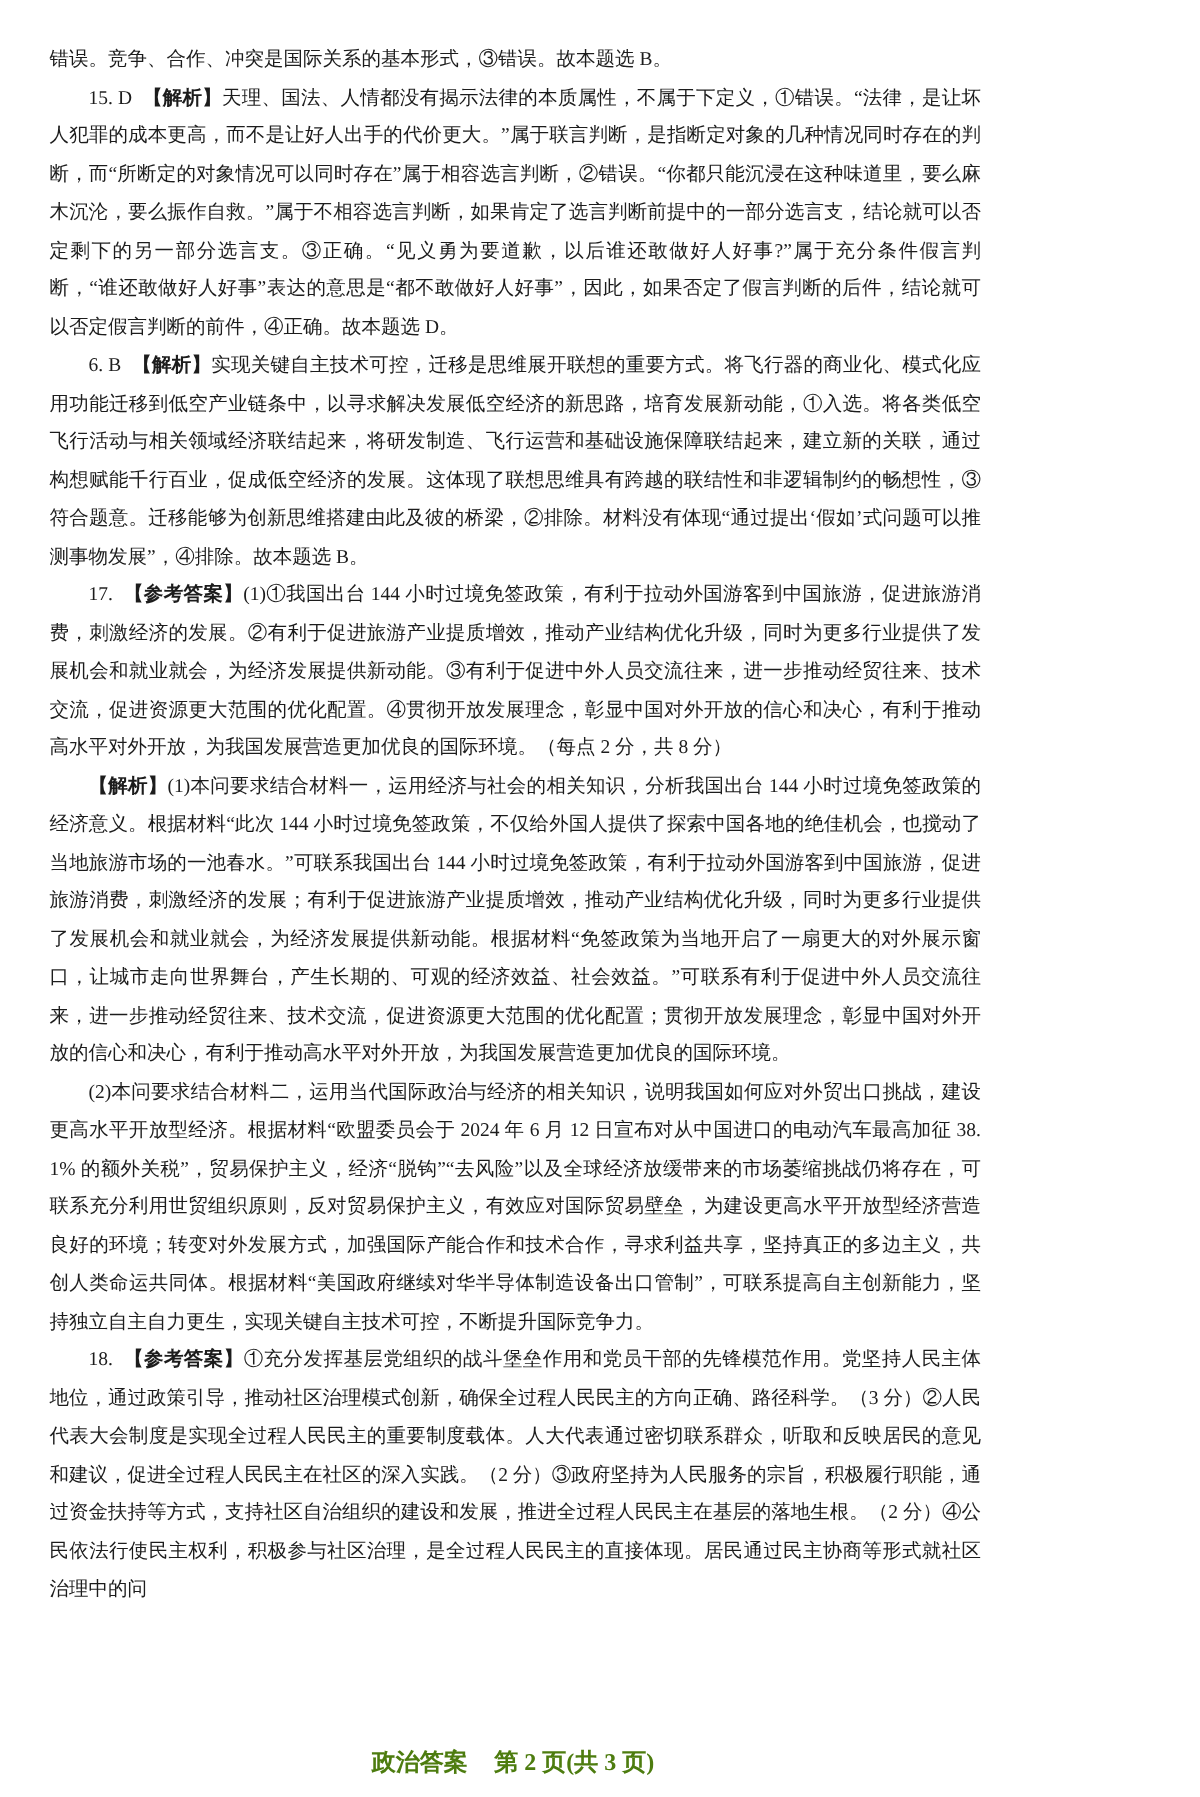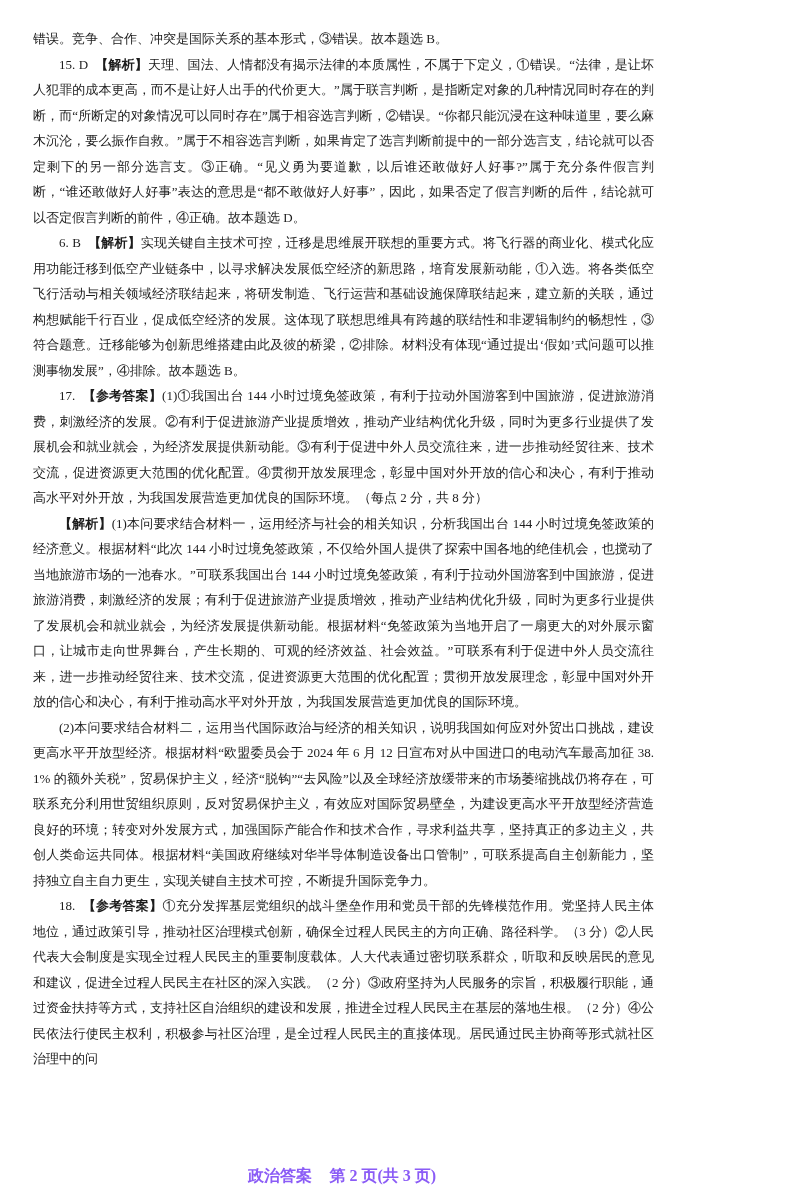--- a/index.html
+++ b/index.html
@@ -33,21 +33,21 @@
   .p-tag { font-weight: bold; }
   .footer {
     position: absolute;
     left: 0;
     right: 0;
     bottom: 12px;
     text-align: center;
     font-weight: bold;
     font-size: 16px;
     line-height: 20px;
-    color: #8b5cf6;
+    color: #4d7c0f;
   }
   .f-page { margin-left: 1.1em; }
 </style>
 </head>
 <body>
 
 <div class="page">
   <div class="content">
 
     <p class="para"><span class="p-num"></span><span class="p-tag"></span><span class="p-body">错误。竞争、合作、冲突是国际关系的基本形式，③错误。故本题选 B。</span></p>

